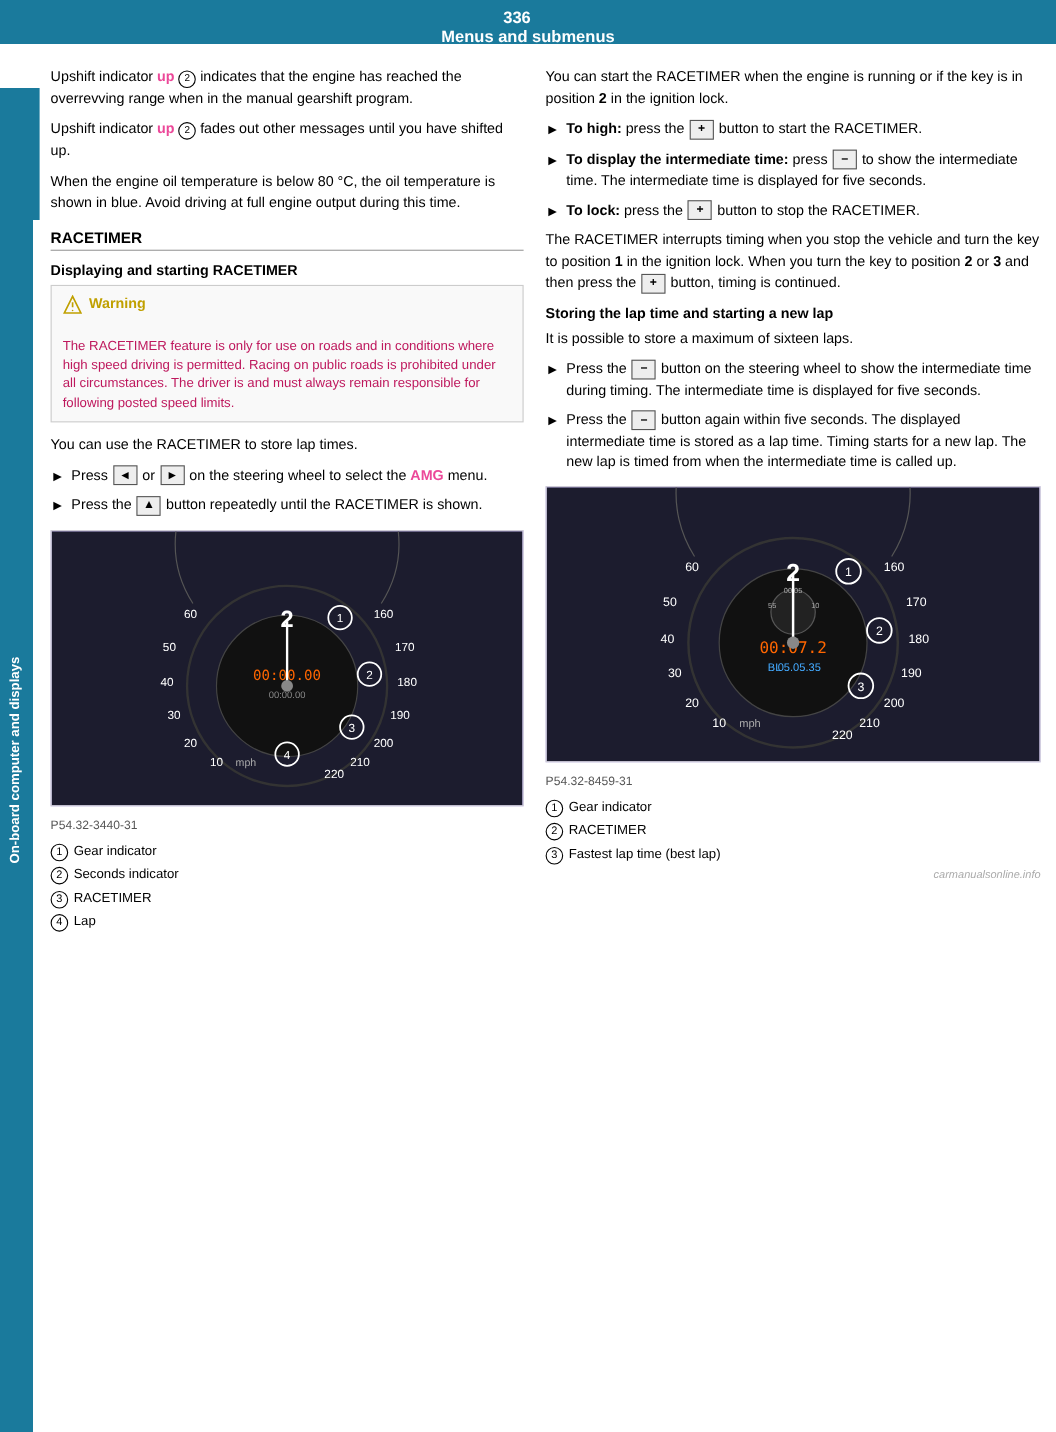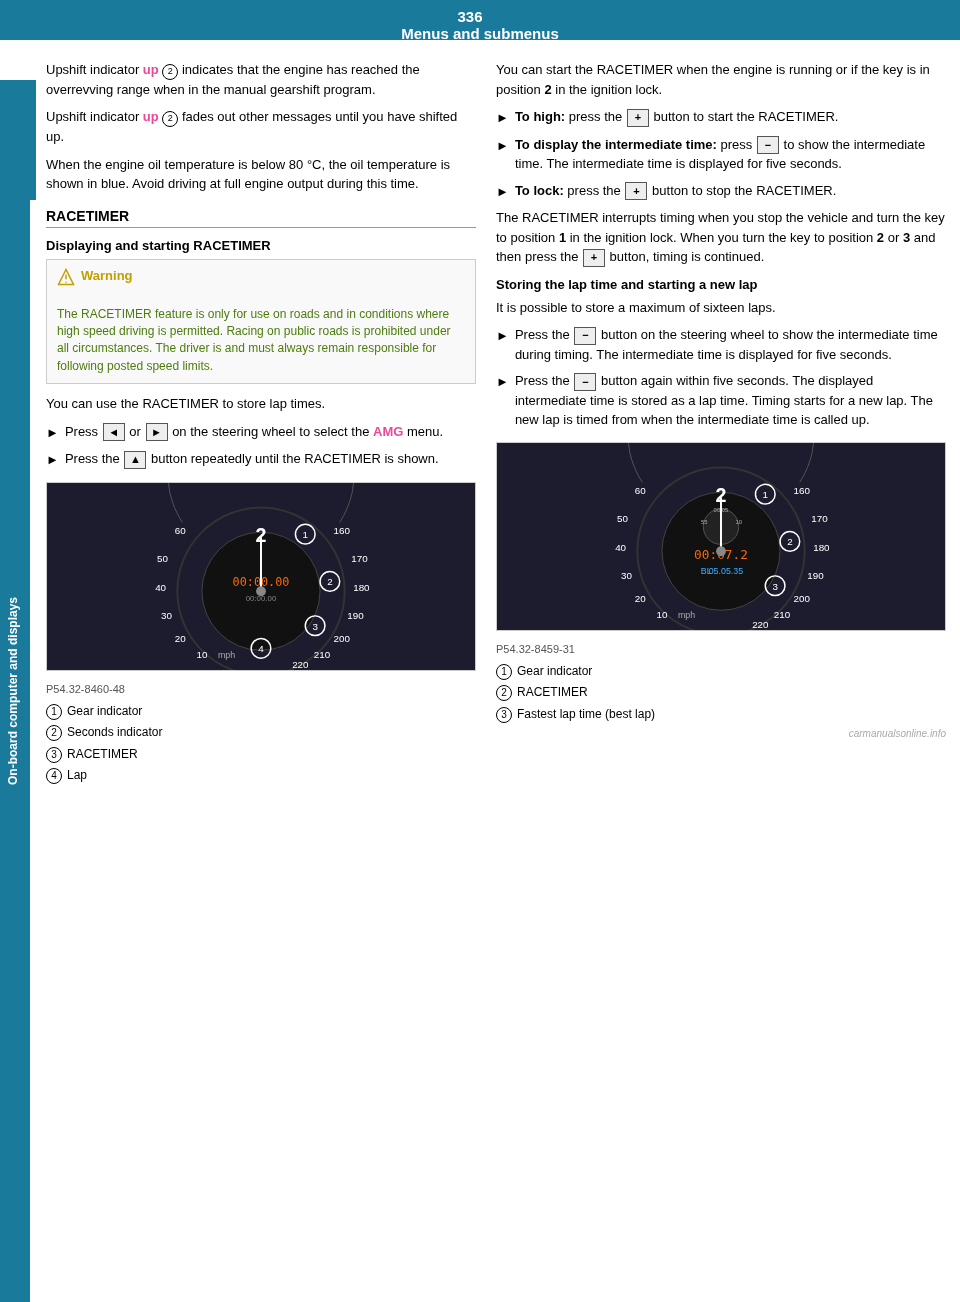--- a/index.html
+++ b/index.html
@@ -101,21 +101,21 @@
     .warning-icon {
       width: 18px;
       height: 18px;
       margin-right: 6px;
       flex-shrink: 0;
     }
     .warning-box p {
       font-size: 12px;
       line-height: 1.45;
       margin-bottom: 0;
-      color: #4d7c0f;
+      color: #be185d;
     }
     .bullet-item {
       display: flex;
       margin-bottom: 7px;
       line-height: 1.5;
     }
     .bullet-arrow {
       color: #000;
       font-size: 13px;
       margin-right: 6px;
@@ -143,21 +143,21 @@
       color: #ec4899;
       font-weight: bold;
       margin-top: 29px;
     }
     .figure-container {
       margin: 12px 0;
       border: 1px solid #ccc;
       background: #c4b5fd;
       position: relative;
       width: 100%;
-      height: 189px;
+      height: 251px;
       overflow: hidden;
     }
     .figure-caption {
       font-size: 11px;
       color: #555;
       text-align: left;
       margin-bottom: 6px;
     }
     .caption-list {
       margin-top: 6px;
@@ -289,21 +289,21 @@
             <circle cx="200" cy="168" r="10" fill="none" stroke="#fff" stroke-width="1.5"></circle>
             <text x="200" y="172" fill="#fff" font-size="10" text-anchor="middle">4</text>
 
             <text x="165" y="178" fill="#aaa" font-size="9" text-anchor="middle">mph</text>
 
             <line x1="200" y1="110" x2="200" y2="55" stroke="#fff" stroke-width="2"></line>
             <circle cx="200" cy="110" r="5" fill="#888"></circle>
           </svg>
         </div>
         <div class="figure-caption">
-          <span>P54.32-8460-48</span>
+          <span>P54.32-3440-31</span>
         </div>
         <div class="caption-list">
           <div class="cap-row">
             <span class="cap-circle">1</span>
             <span>Gear indicator</span>
           </div>
           <div class="cap-row">
             <span class="cap-circle">2</span>
             <span>Seconds indicator</span>
           </div>

